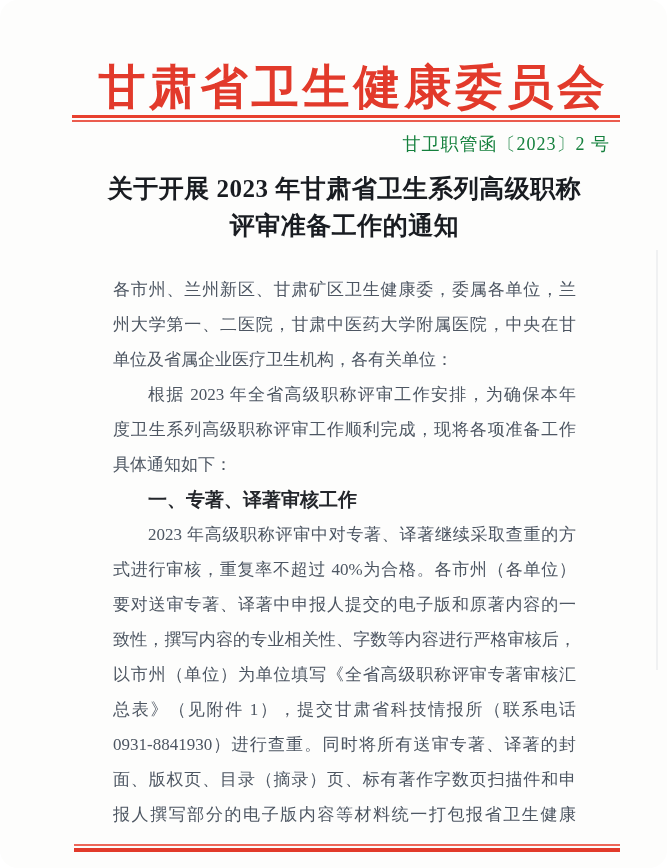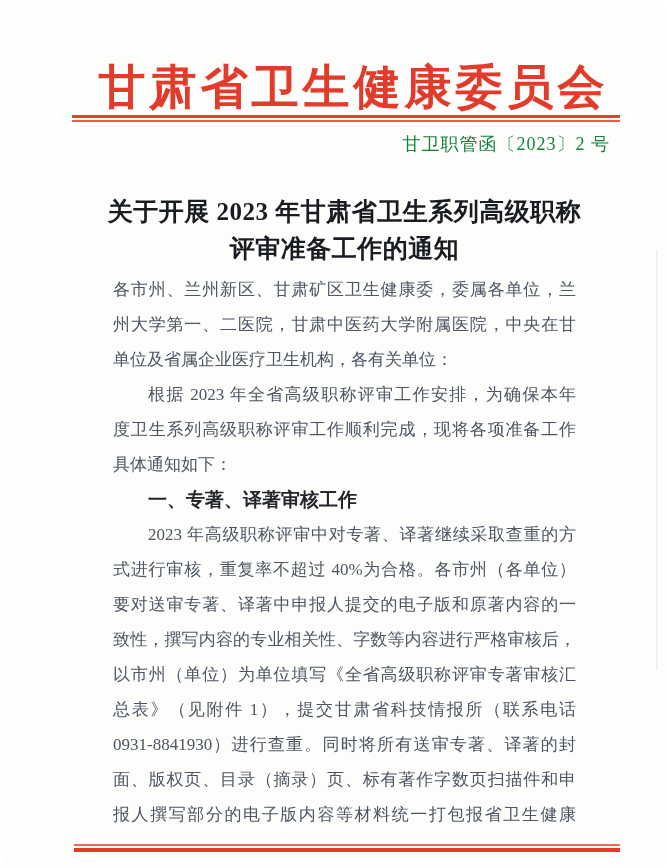--- a/index.html
+++ b/index.html
@@ -41,21 +41,20 @@
   
   .title{
     position:absolute;
     top:170px;left:22px;right:0;
     text-align:center;
     font-size:25px;
     font-weight:700;
     line-height:37px;
     color:#191c21;
     letter-spacing:.5px;
-    margin-top:23px;
   }
   
   .body-block{
     position:absolute;
     top:272px;left:113px;width:463px;
     font-size:17px;
     line-height:35px;
     color:#4d5662;
   }
   .bline{

